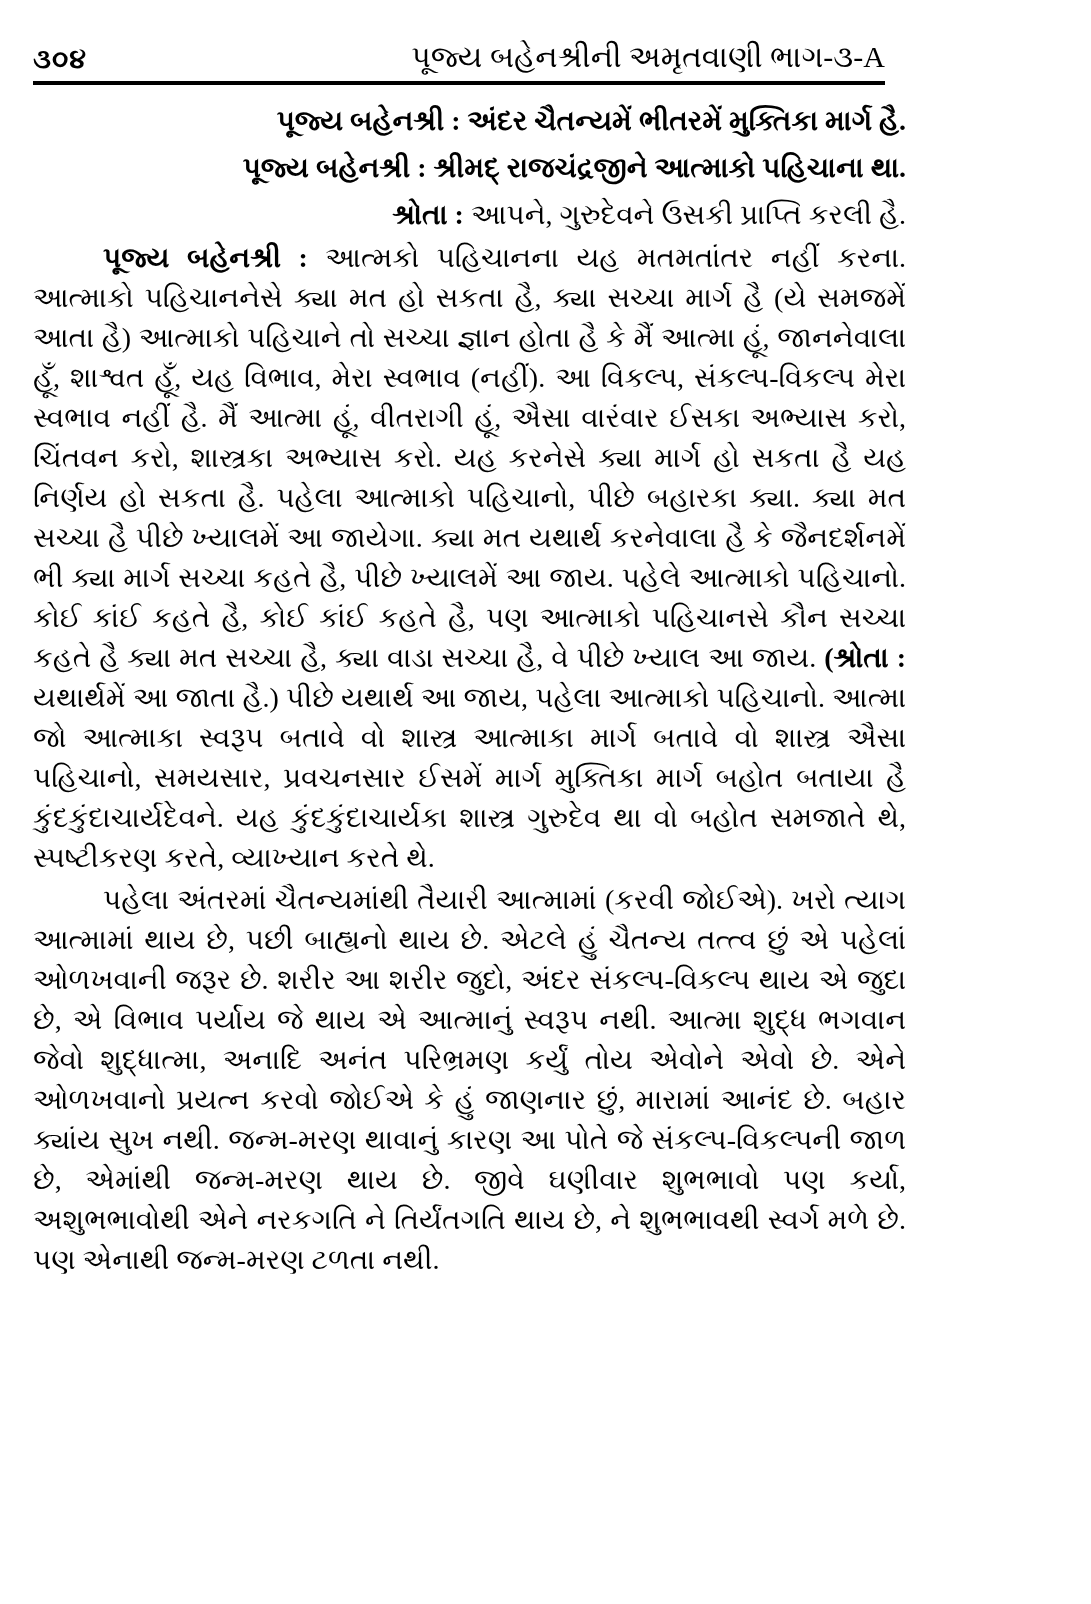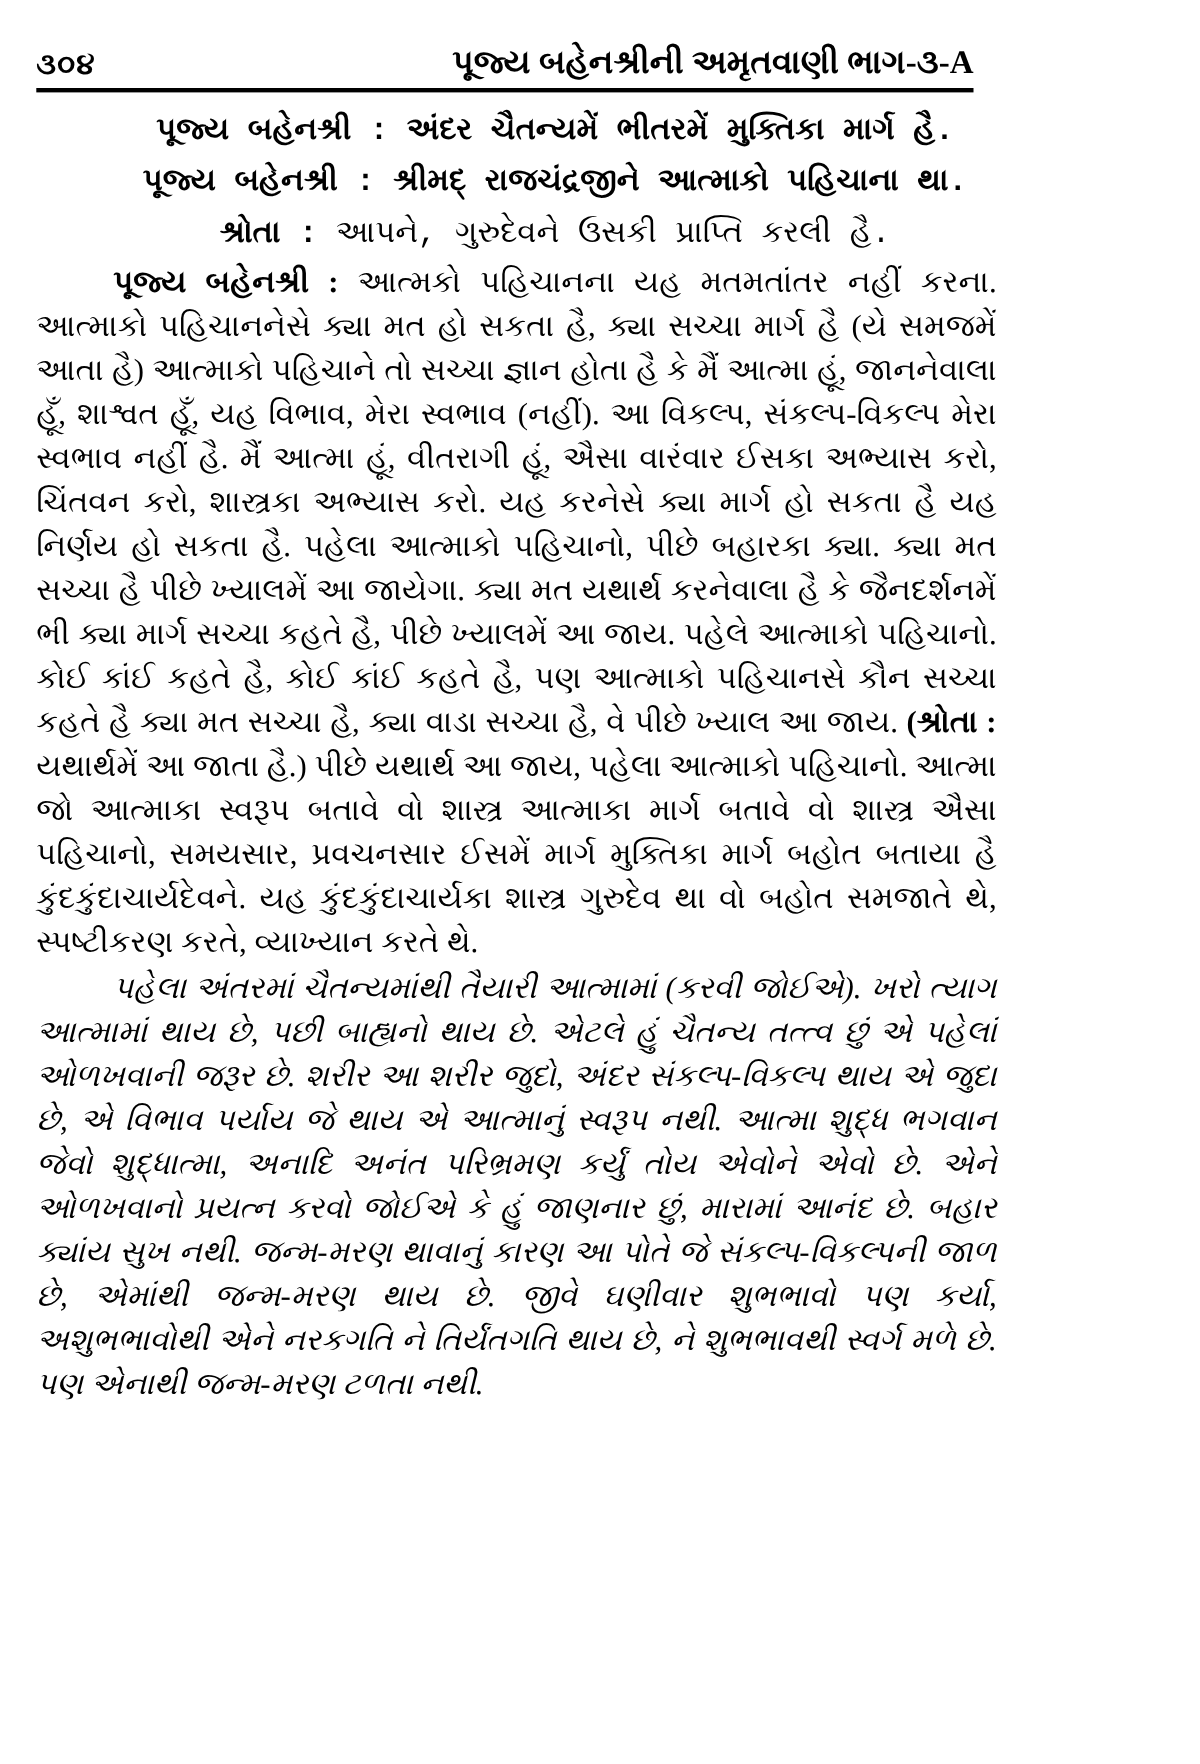--- a/index.html
+++ b/index.html
@@ -36,50 +36,49 @@
     width: 852px;
     margin-bottom: 6px;
   }
   .page-number {
     font-size: 27px;
     font-weight: bold;
     letter-spacing: 1px;
   }
   .header-title {
     font-size: 30px;
-    font-weight: bold;
+    font-weight: normal;
     text-align: right;
   }
   .header-rule {
     width: 852px;
     height: 0;
     border-top: 4px solid #000000;
     margin-bottom: 12px;
   }
   .doc-body {
     width: 873px;
     font-size: 28px;
     line-height: 40px;
     text-align: justify;
   }
   .dialogue-line {
     line-height: 47px;
     padding-left: 70px;
-    text-align: center;
-    font-family: Liberation Mono, monospace;
+    text-align: right;
   }
   .speaker-label { font-weight: bold; }
   .bold-text     { font-weight: bold; }
   .para {
     margin: 0;
     text-indent: 70px;
     text-align: justify;
     line-height: 40px;
   }
-  .para + .para { margin-top: 2px; font-style: italic; }
+  .para + .para { margin-top: 2px; }
 </style>
 </head>
 <body>
 
 <div class="page">
   <div class="content-col">
 
     <div class="header-row">
       <span class="page-number">૩૦૪</span>
       <span class="header-title">પૂજ્ય બહેનશ્રીની અમૃતવાણી ભાગ-૩-A</span>

